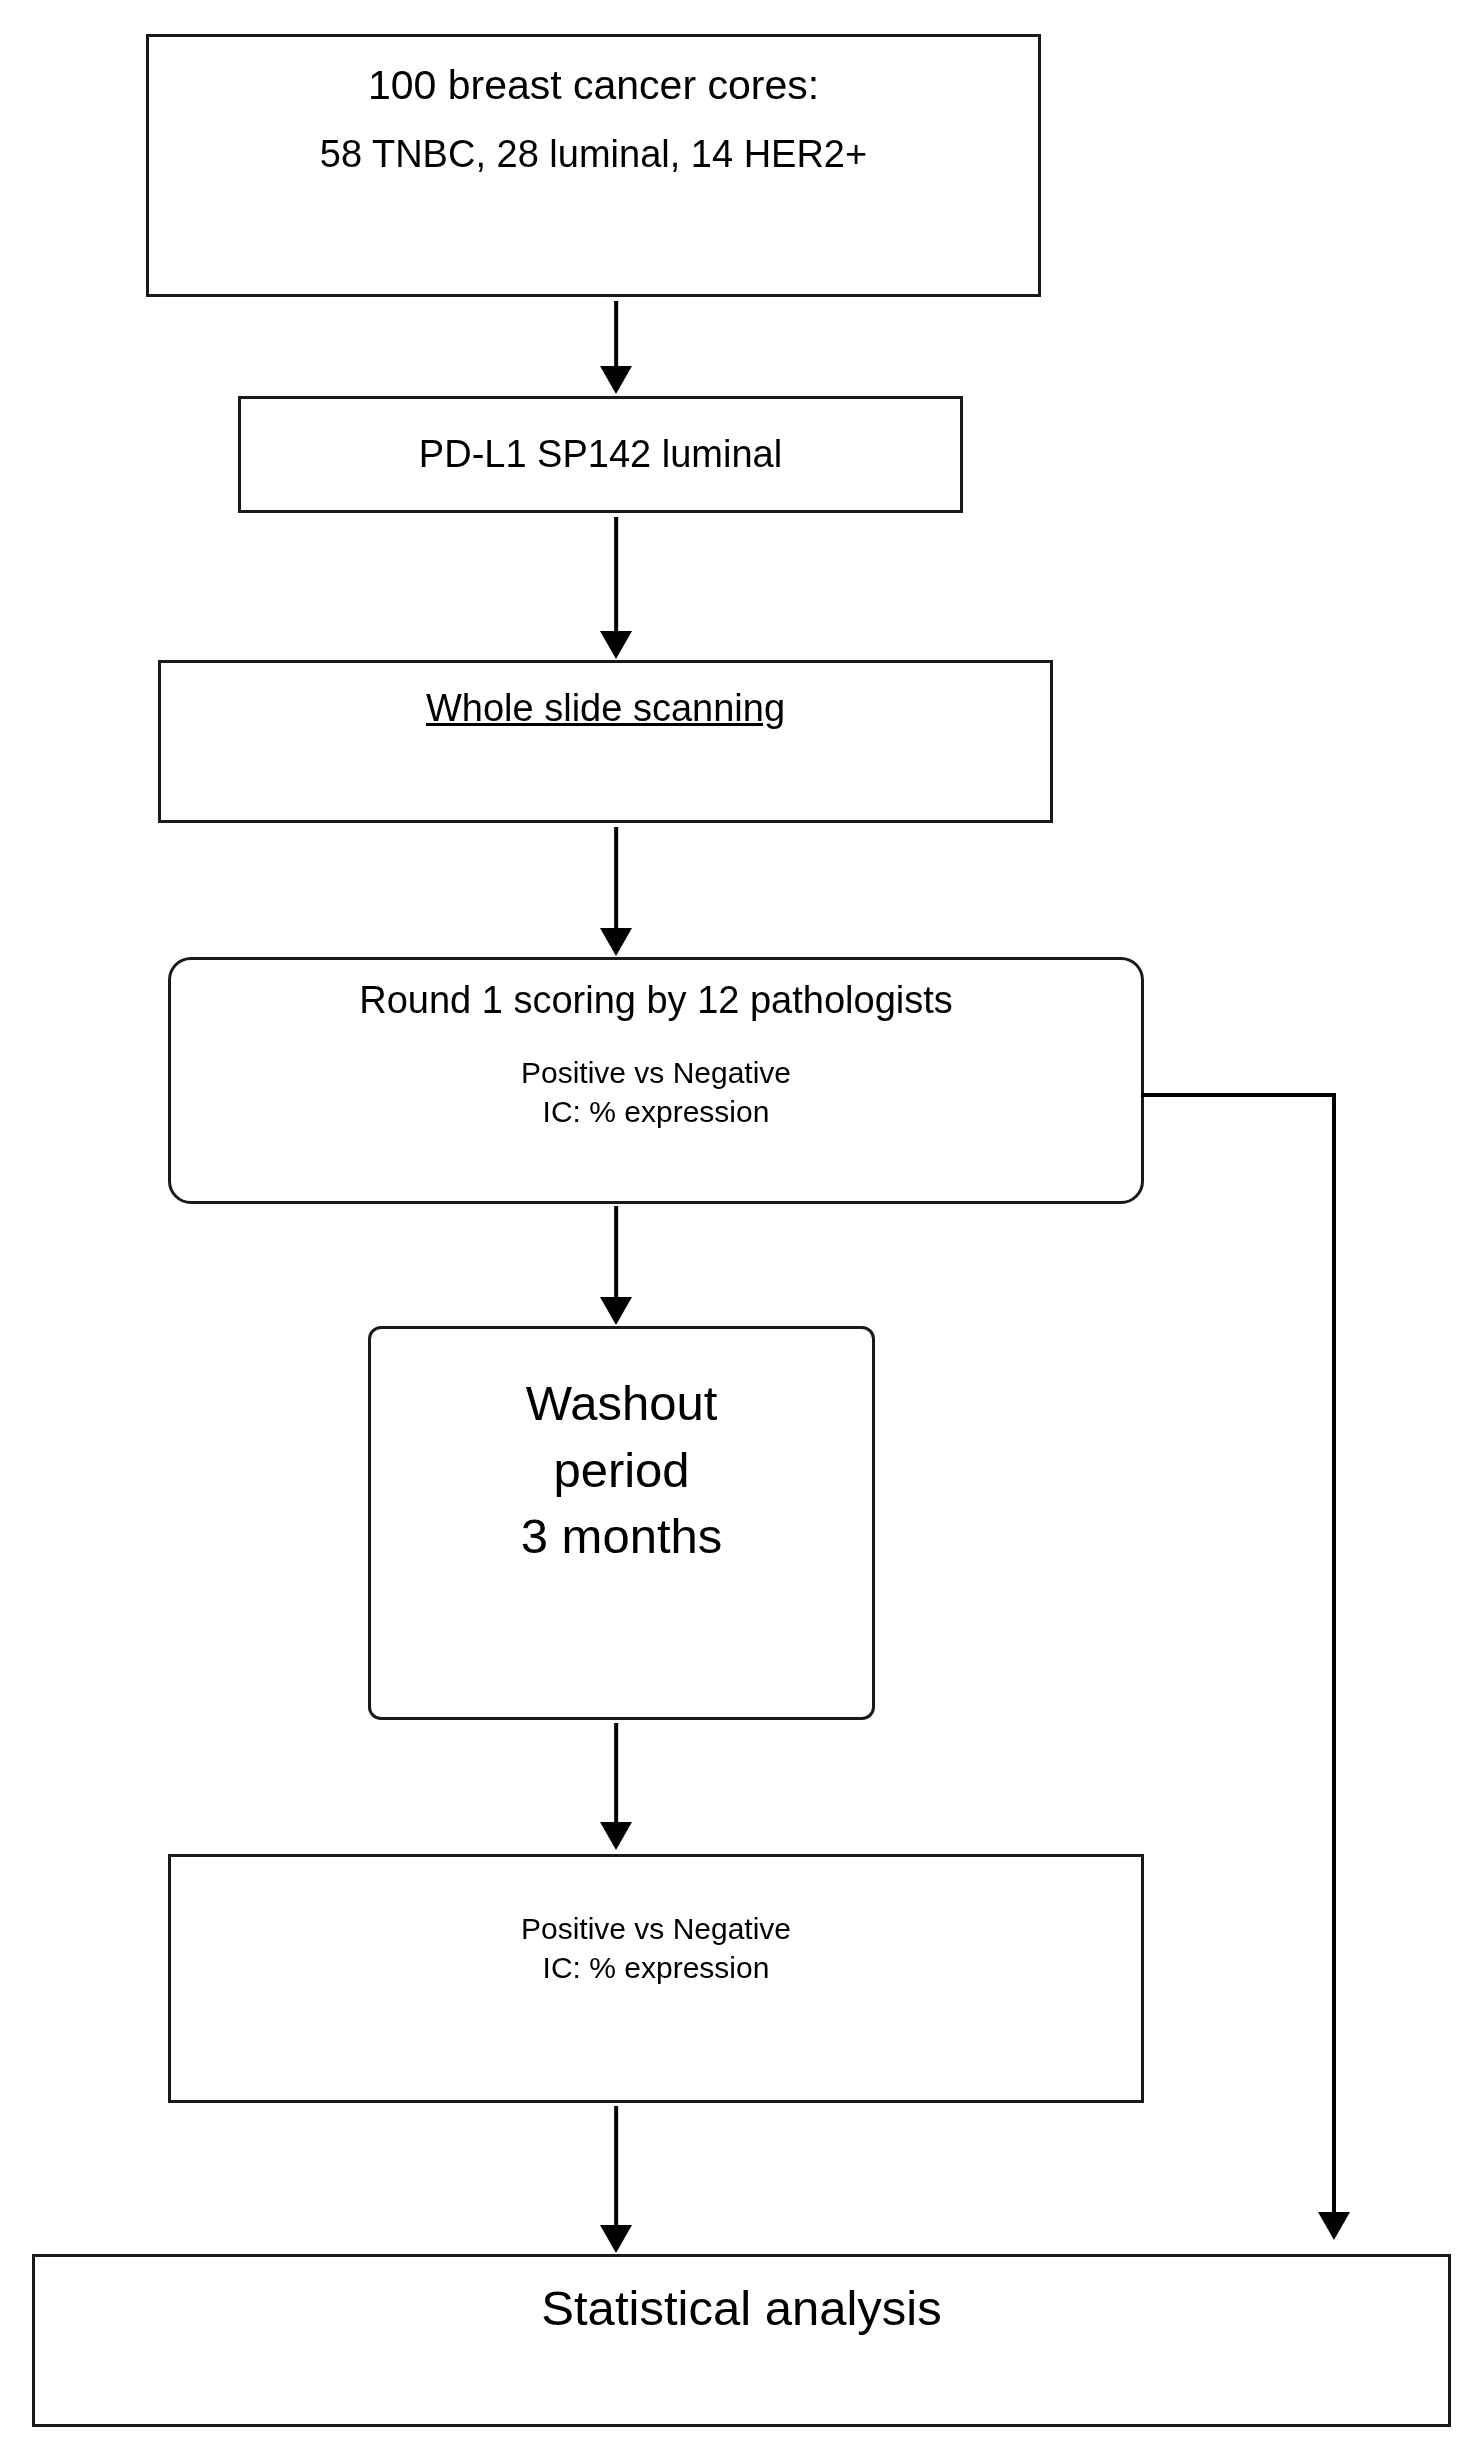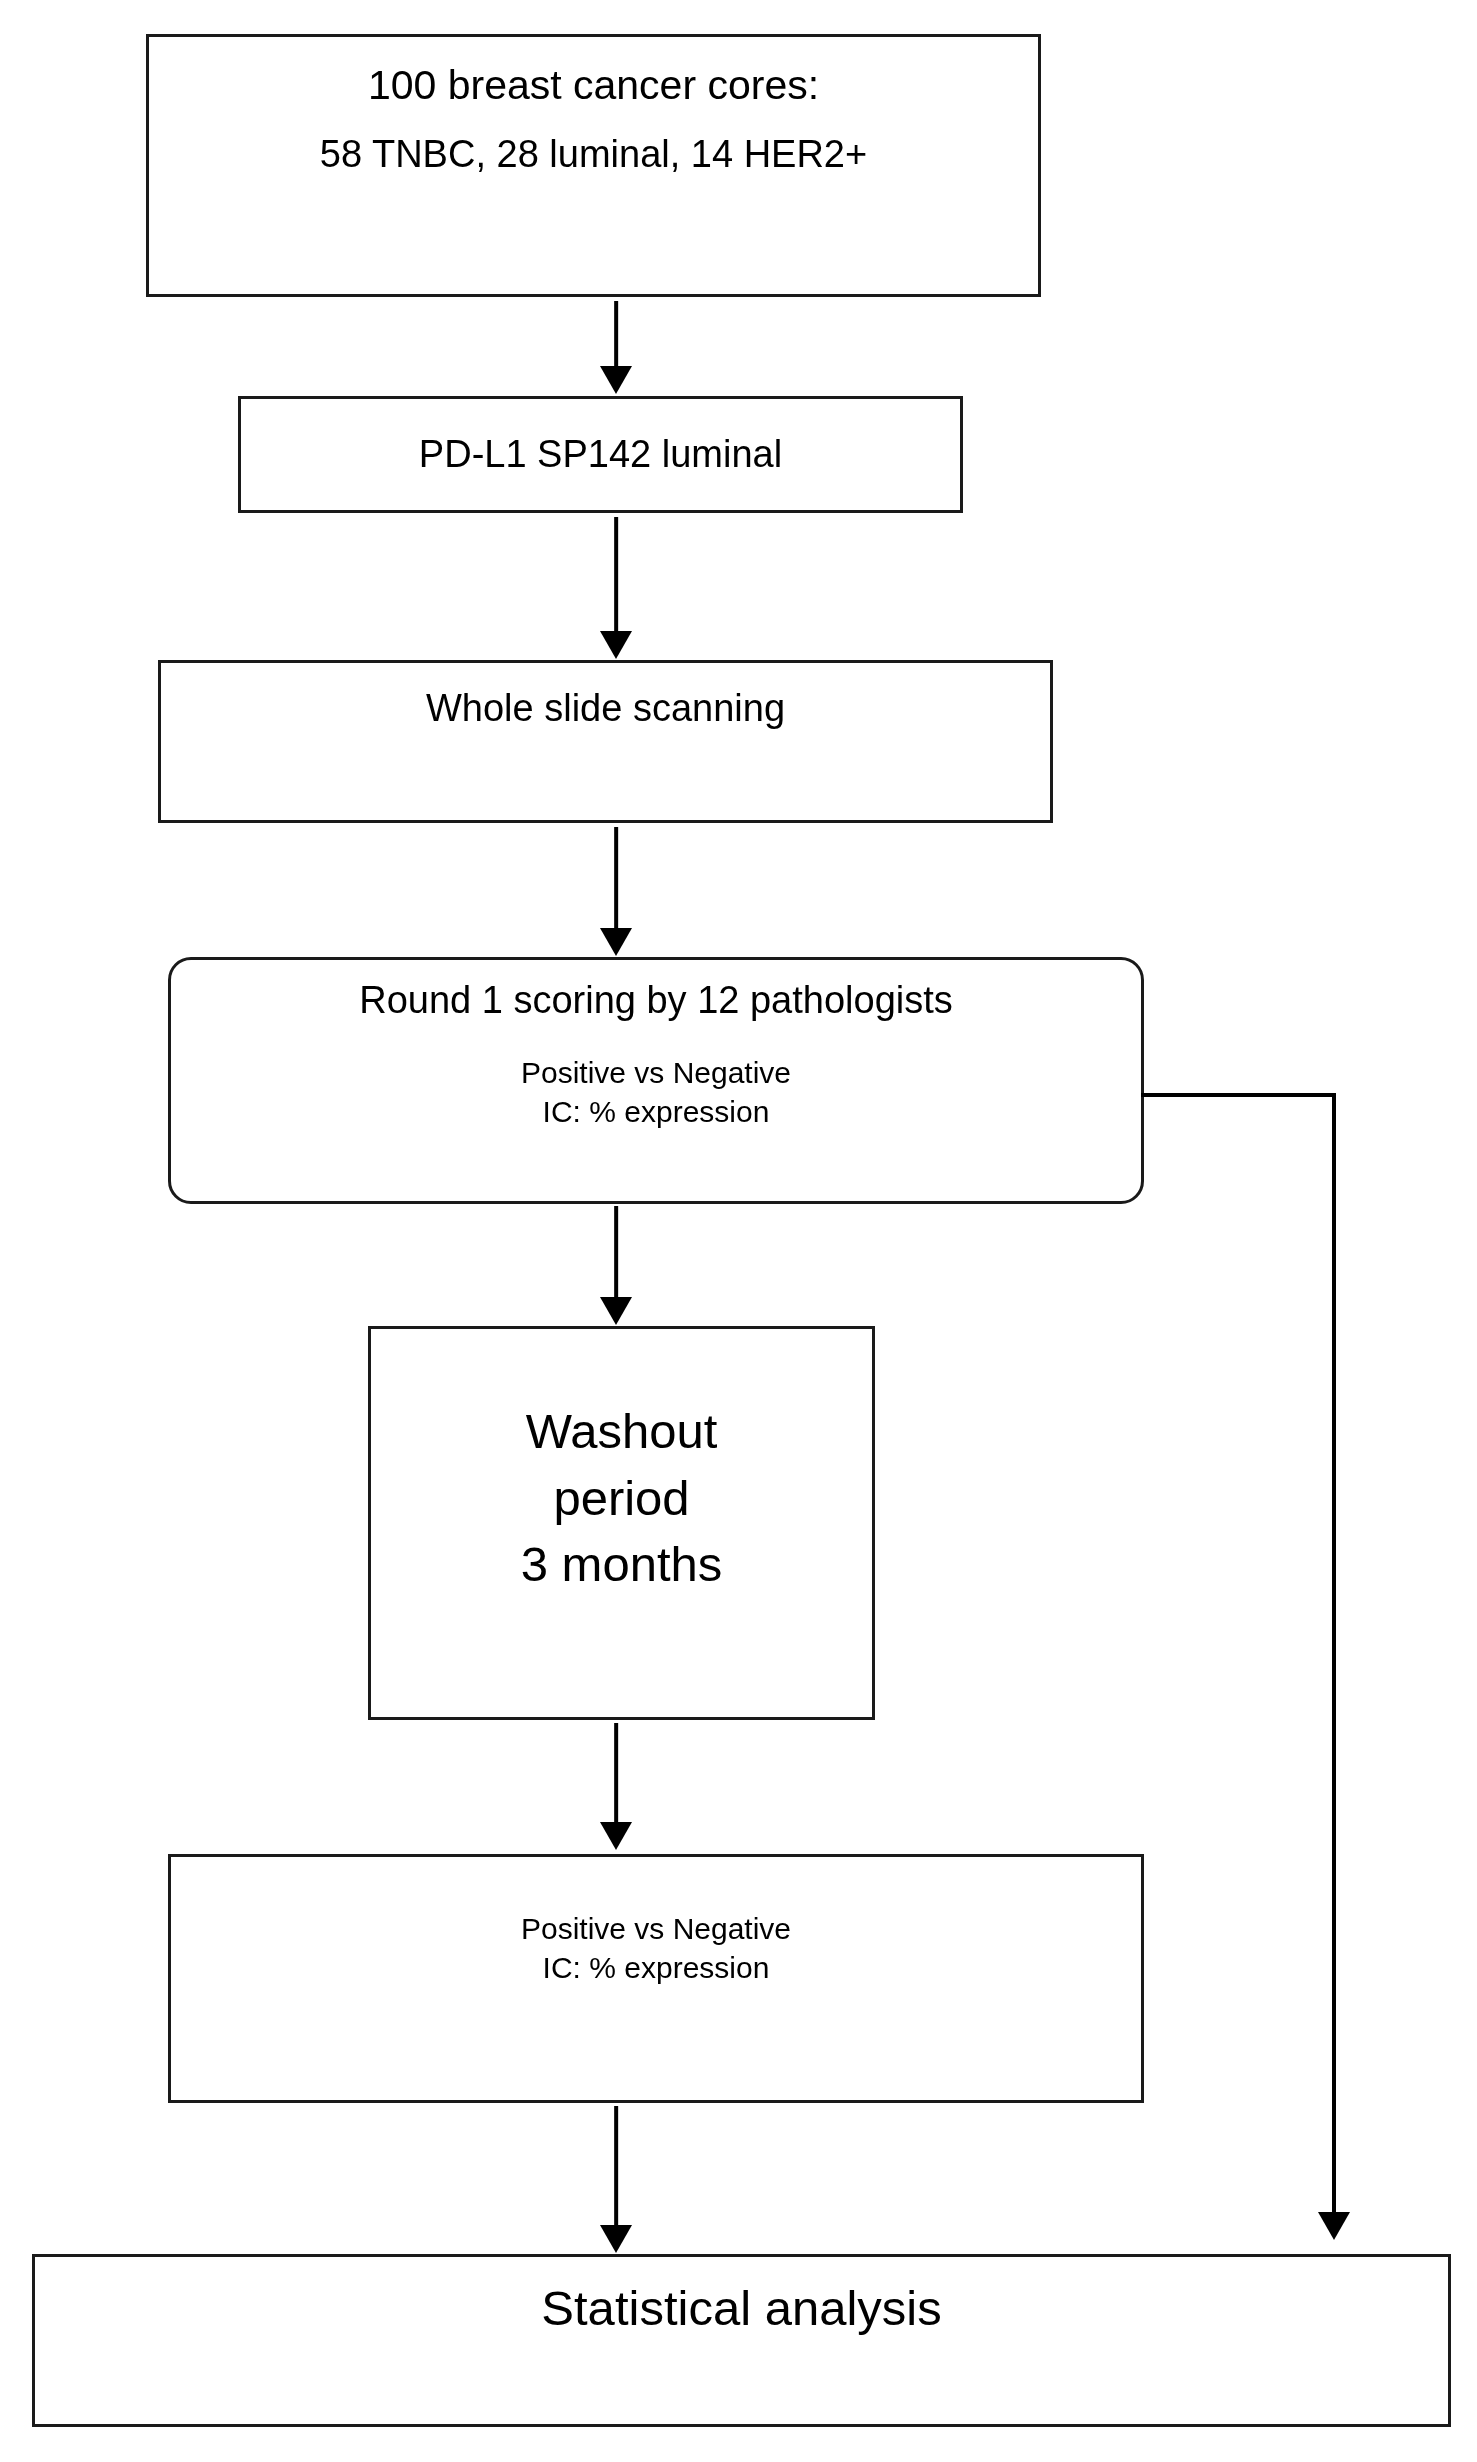--- a/index.html
+++ b/index.html
@@ -28,21 +28,21 @@
     text-align: center;
   }
   .node .line {
     display: block;
     white-space: nowrap;
     line-height: 1.08;
   }
   
   #node-cohort       { left: 146px;  top: 34px;   width: 895px; height: 263px; }
   #node-staining     { left: 238px;  top: 396px;  width: 725px; height: 117px; }
-  #node-scanning     { left: 158px;  top: 660px; width: 895px; height: 163px; }
+  #node-scanning     { left: 158px;  top: 660px; width: 895px; height: 163px; text-decoration: underline; }
   #node-round1       { left: 168px;  top: 957px; width: 976px; height: 247px; }
   #node-washout      { left: 368px;  top: 1326px; width: 507px;  height: 394px; }
   #node-round2       { left: 168px;  top: 1854px; width: 976px; height: 249px; }
   #node-stats        { left: 32px;   top: 2254px; width: 1419px; height: 173px; }
 
   
   .t-xl  { font-size: 41px; }
   .t-lg  { font-size: 38px; }
   .t-sm  { font-size: 30px; }
   .t-xxl { font-size: 49px; }
@@ -131,21 +131,21 @@
 
   <div class="elbow-h" style="left:1141px; top:1093px; width:195px;"></div>
   <div class="elbow-v" style="left:1332px; top:1093px; height:1119px;"></div>
   <div class="elbow-head" style="left:1318px; top:2212px;"></div>
 
   <div class="arrow" style="left:600px; top:1206px; width:32px; height:119px;">
     <div class="shaft" style="height:92px;"></div>
     <div class="head"></div>
   </div>
 
-  <div class="node" id="node-washout" style="padding-top:76px;">
+  <div class="node" id="node-washout" style="padding-top:48px;border-radius:13px;">
     <span class="line t-xxl">Washout</span>
     <span class="line t-xxl" style="margin-top:13.6px;">period</span>
     <span class="line t-xxl" style="margin-top:13.6px;">3 months</span>
   </div>
 
   <div class="arrow" style="left:600px; top:1723px; width:32px; height:127px;">
     <div class="shaft" style="height:101px;"></div>
     <div class="head"></div>
   </div>
 

